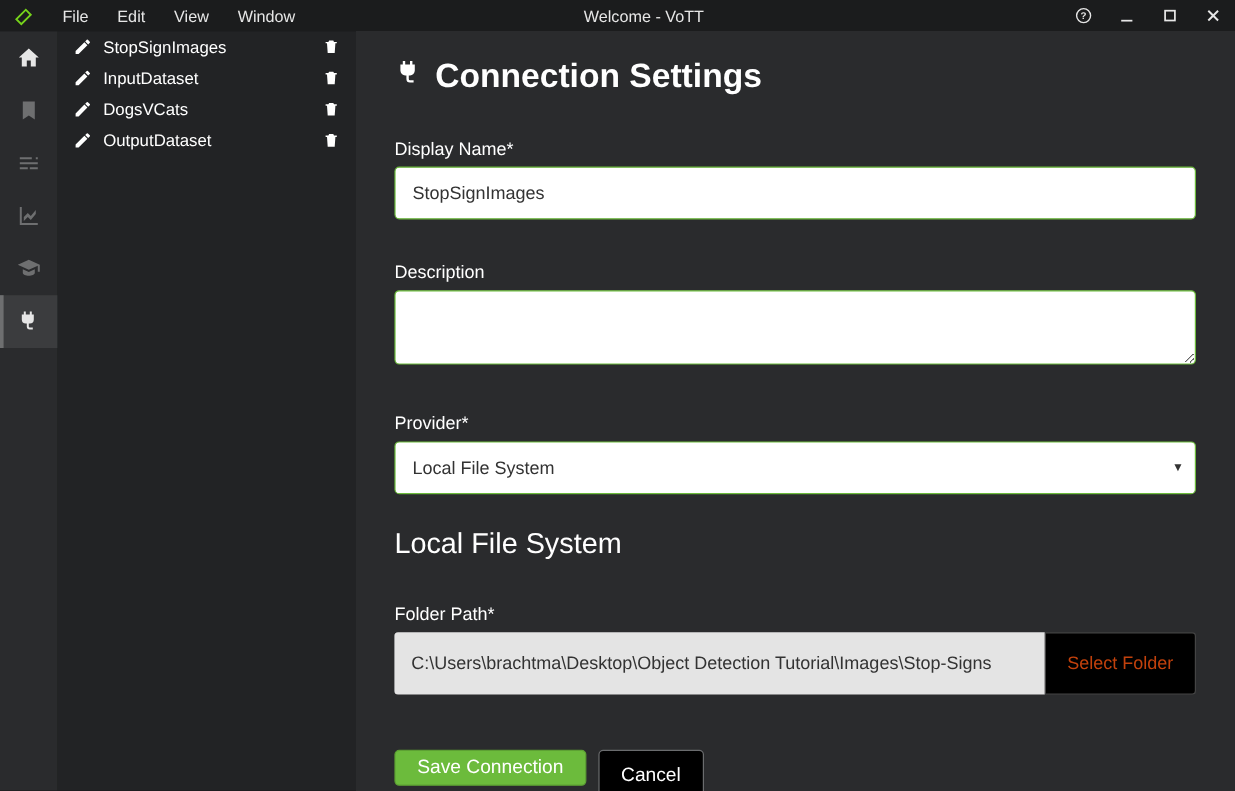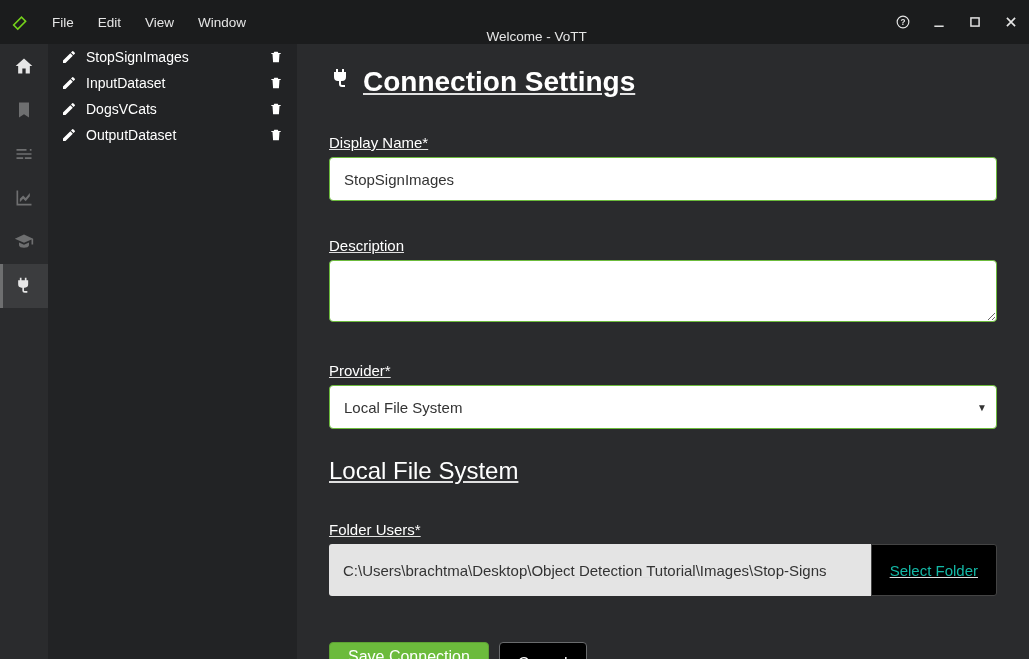--- a/index.html
+++ b/index.html
@@ -8,24 +8,24 @@
     height: 659px;
     font-family: "Segoe UI", Arial, sans-serif;
     background: #1b1c1d;
     color: #e0e0e0;
     overflow: hidden;
     display: flex;
     flex-direction: column;
   }
   
   .titlebar {
-    height: 44px;
+    height: 26px;
     background: #1b1c1d;
     display: flex;
-    align-items: flex-end;
+    align-items: center;
     font-size: 13px;
     color: #e6e6e6;
   }
   .logo {
     width: 40px;
     display: flex;
     align-items: center;
     justify-content: center;
     height: 100%;
   }
@@ -142,21 +142,20 @@
     display: flex; align-items: center; justify-content: center;
   }
   .trash svg { width: 14px; height: 14px; }
 
   
   .main {
     flex: 1;
     background: #2a2b2d;
     padding: 22px 32px;
     overflow: auto;
-    text-decoration: underline;
   }
   .page-title {
     font-size: 28px;
     font-weight: 600;
     color: #fff;
     display: flex;
     align-items: center;
     gap: 10px;
   }
   .page-title svg { width: 24px; height: 24px; }
@@ -237,21 +236,21 @@
     border-radius: 3px 0 0 3px;
     height: 52px;
     padding: 0 14px;
     font-size: 15px;
     color: #333;
   }
   .select-folder-btn {
     height: 52px;
     padding: 0 18px;
     background: #000;
-    color: #14b8a6;
+    color: #c2410c;
     border: 1px solid #444;
     border-radius: 0 3px 3px 0;
     font-size: 15px;
     cursor: pointer;
   }
   .button-row {
     margin-top: 46px;
     display: flex;
     gap: 10px;
   }
@@ -435,21 +434,21 @@
         <select class="input-select">
           <option>Local File System</option>
         </select>
         <span class="select-arrow">▼</span>
       </div>
     </div>
 
     <div class="section-title">Local File System</div>
 
     <div class="field-group">
-      <div class="field-label">Folder Users*</div>
+      <div class="field-label">Folder Path*</div>
       <div class="folder-row">
         <input class="input-readonly" readonly="" value="C:\Users\brachtma\Desktop\Object Detection Tutorial\Images\Stop-Signs" style="">
         <button class="select-folder-btn">Select Folder</button>
       </div>
     </div>
 
     <div class="button-row">
       <button class="btn-save">Save Connection</button>
       <button class="btn-cancel">Cancel</button>
     </div>

